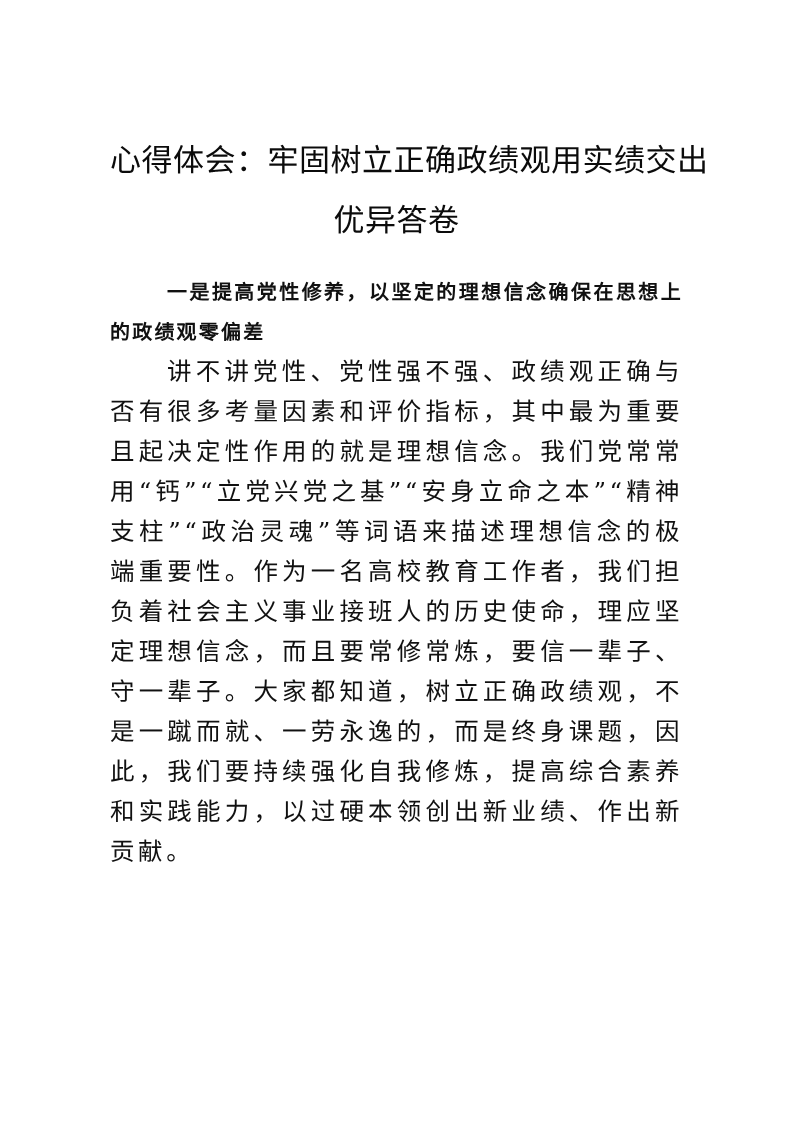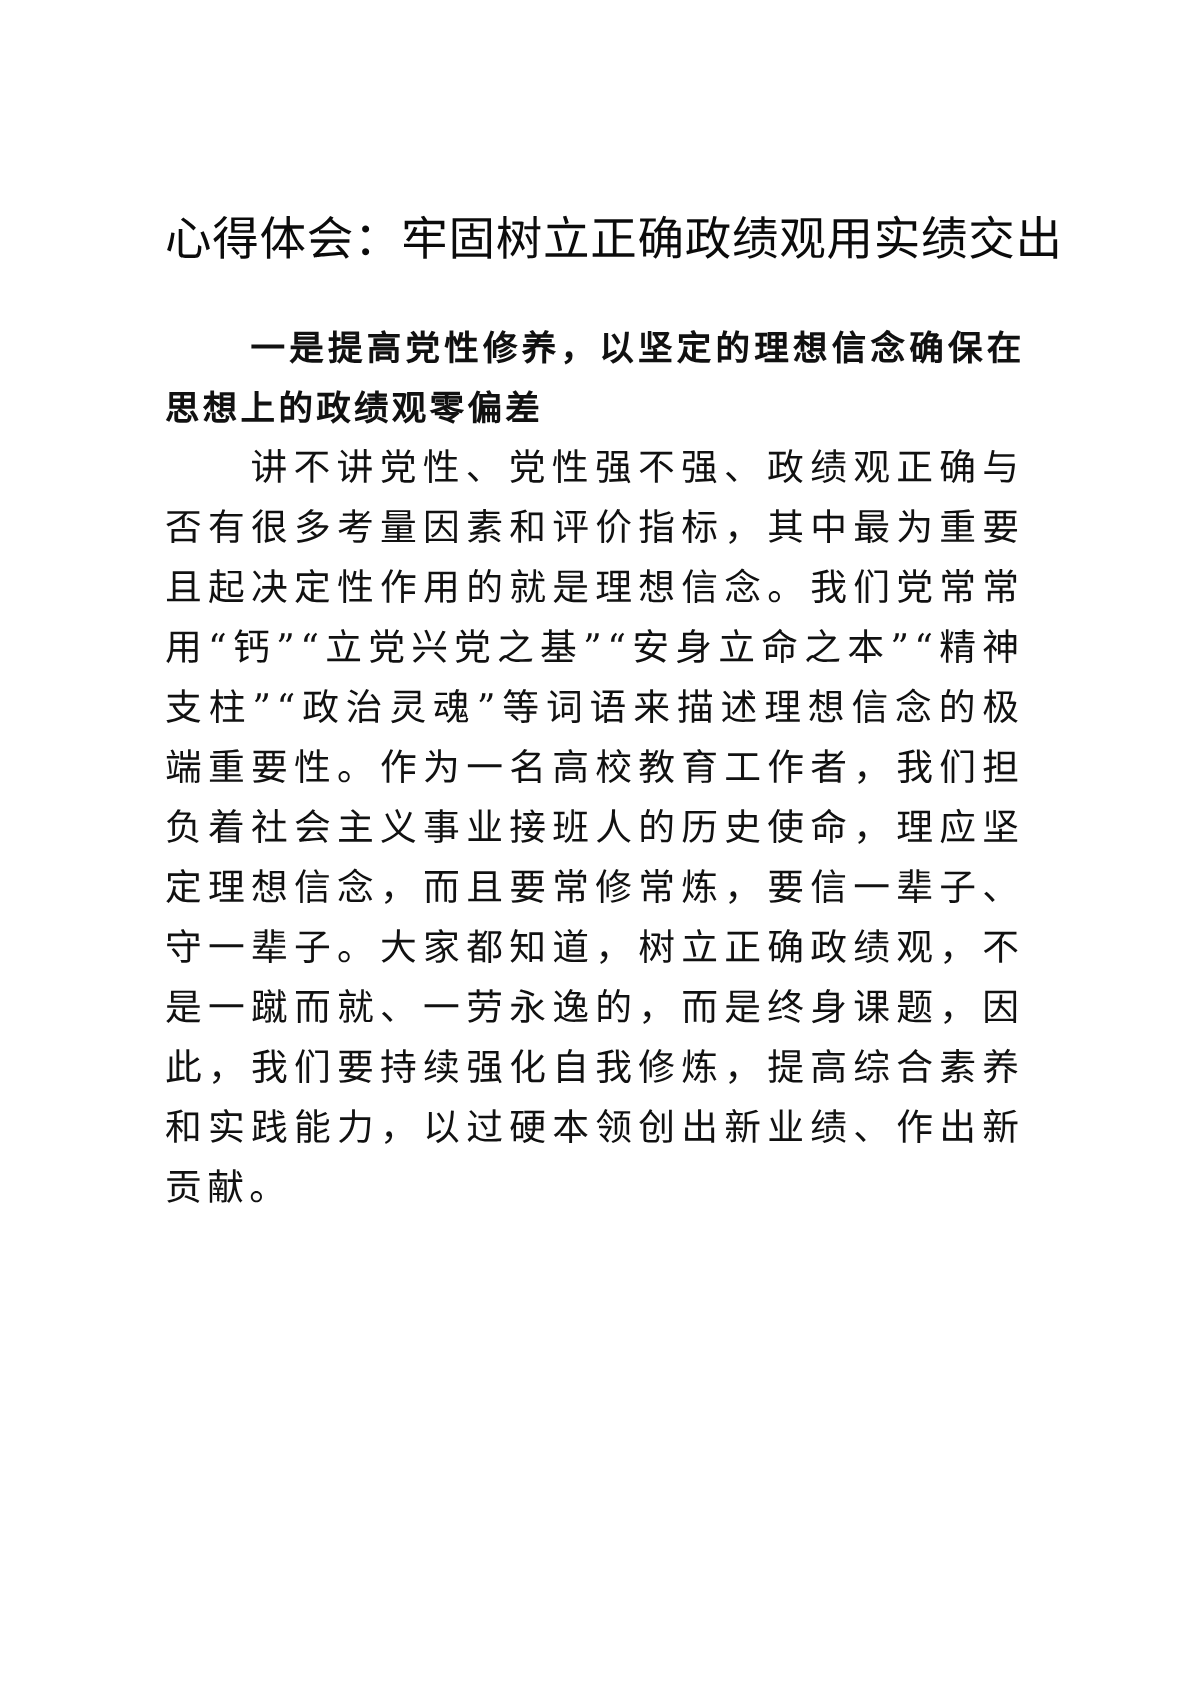--- a/index.html
+++ b/index.html
@@ -60,35 +60,36 @@
     text-justify: inter-character;
     letter-spacing: 3.6px;
     margin: 0;
     color: #111111;
     word-break: break-all;
   }
   .para.indent {
     text-indent: 57px;
   }
   .para.heading {
-    font-family: Liberation Sans, sans-serif;
+    font-family: Liberation Serif, serif;
     font-weight: bold;
     letter-spacing: 2.2px;
-    font-size: 23px;
+    font-size: 20px;
     text-align-last: left;
   }
 </style>
 </head>
 <body>
 
 <div class="page">
   <div class="doc-body">
 
     <h1 class="doc-title">
       <span class="title-line">心得体会：牢固树立正确政绩观用实绩交出</span>
+      <span class="title-line">优异答卷</span>
     </h1>
 
 
     <p class="para indent heading">一是提高党性修养，以坚定的理想信念确保在思想上的政绩观零偏差</p>
 
     <p class="para indent">讲不讲党性、党性强不强、政绩观正确与否有很多考量因素和评价指标，其中最为重要且起决定性作用的就是理想信念。我们党常常用“钙”“立党兴党之基”“安身立命之本”“精神支柱”“政治灵魂”等词语来描述理想信念的极端重要性。作为一名高校教育工作者，我们担负着社会主义事业接班人的历史使命，理应坚定理想信念，而且要常修常炼，要信一辈子、守一辈子。大家都知道，树立正确政绩观，不是一蹴而就、一劳永逸的，而是终身课题，因此，我们要持续强化自我修炼，提高综合素养和实践能力，以过硬本领创出新业绩、作出新贡献。</p>
 
   </div>
 </div>
 

